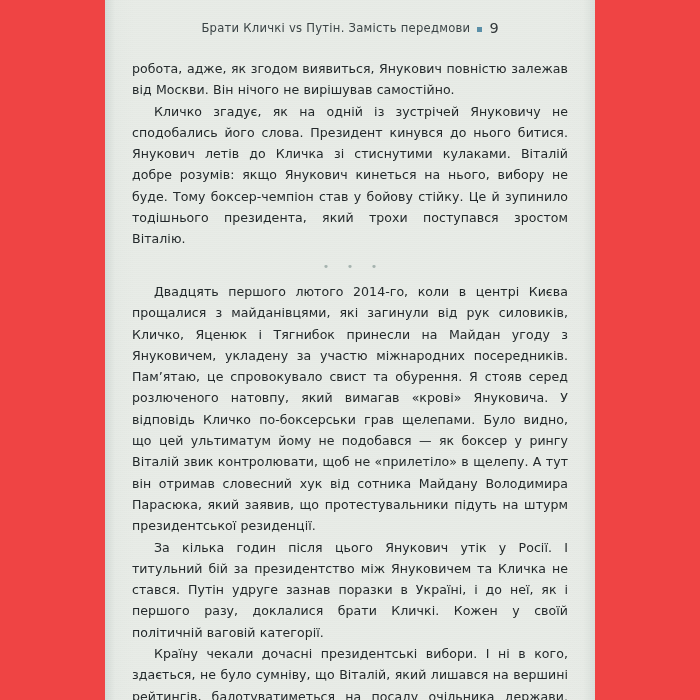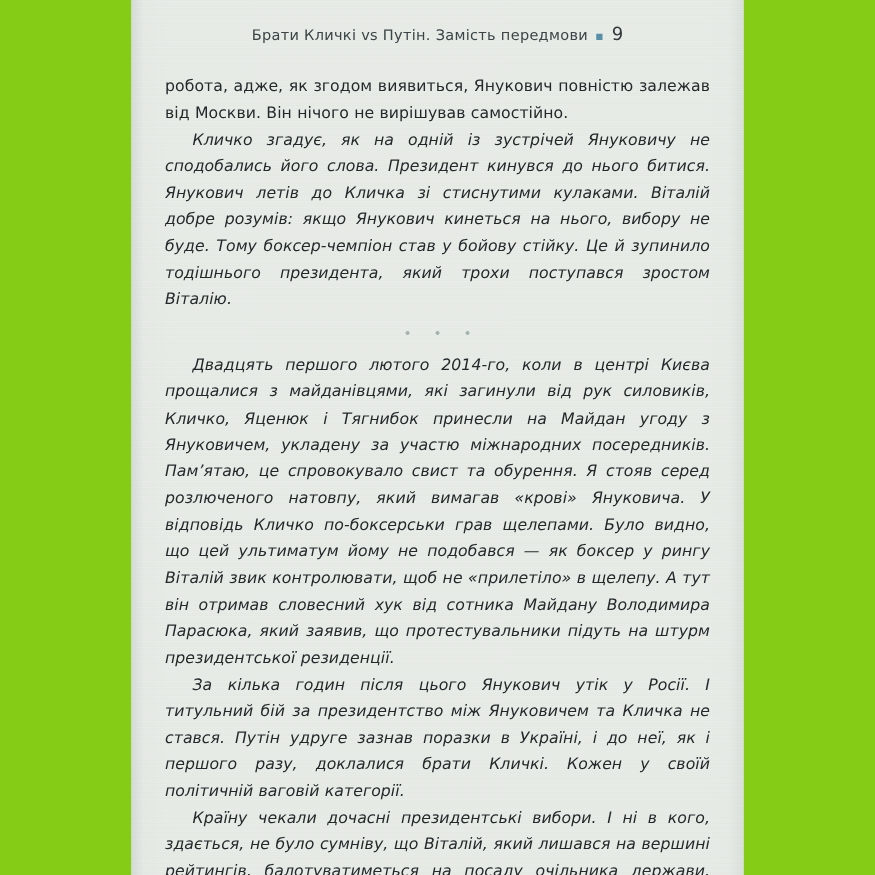--- a/index.html
+++ b/index.html
@@ -10,21 +10,21 @@
   body {
     width: 700px;
     height: 700px;
     overflow: hidden;
     font-family: "DejaVu Sans", sans-serif;
   }
   #stage {
     position: relative;
     width: 700px;
     height: 700px;
-    background: #84cc16;
+    background: #ef4444;
   }
   
   #page {
     position: absolute;
     left: 105px;
     top: 0px;
     width: 490px;
     height: 700px;
     background: #e7ebe6;
     background-image:
@@ -97,21 +97,20 @@
     font-size: 12.55px;
     line-height: 21.3px;
     color: #23292b;
     letter-spacing: 0.05px;
     word-spacing: 0.2px;
     -webkit-hyphens: none;
     hyphens: none;
   }
   p.bodytext.indent {
     text-indent: 22px;
-    font-style: italic;
   }
   p.bodytext.last {
     text-align-last: left;
   }
   .sep {
     margin: 0;
     padding: 6px 0 4px 0;
     text-align: center;
     color: #8fa09c;
     font-size: 11px;

